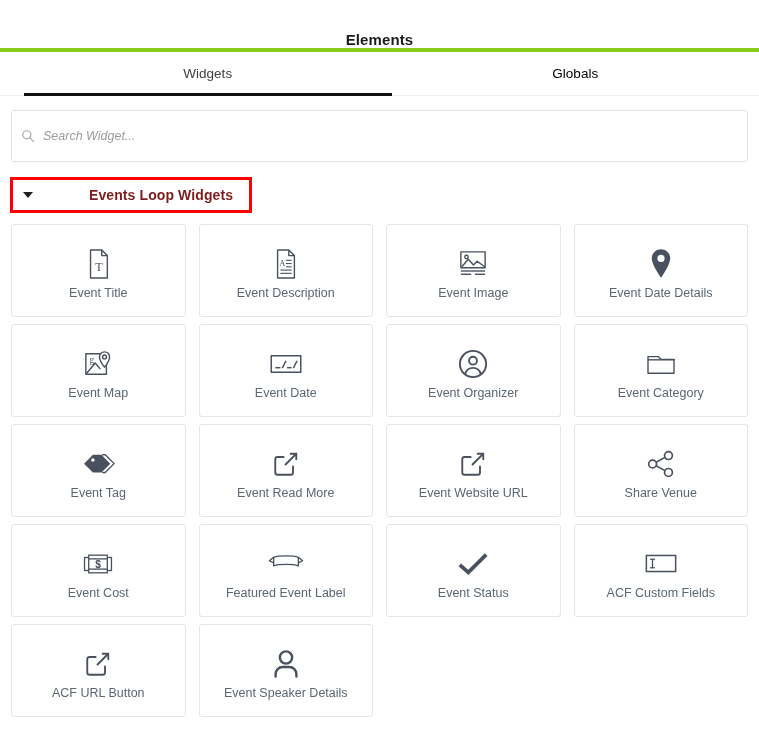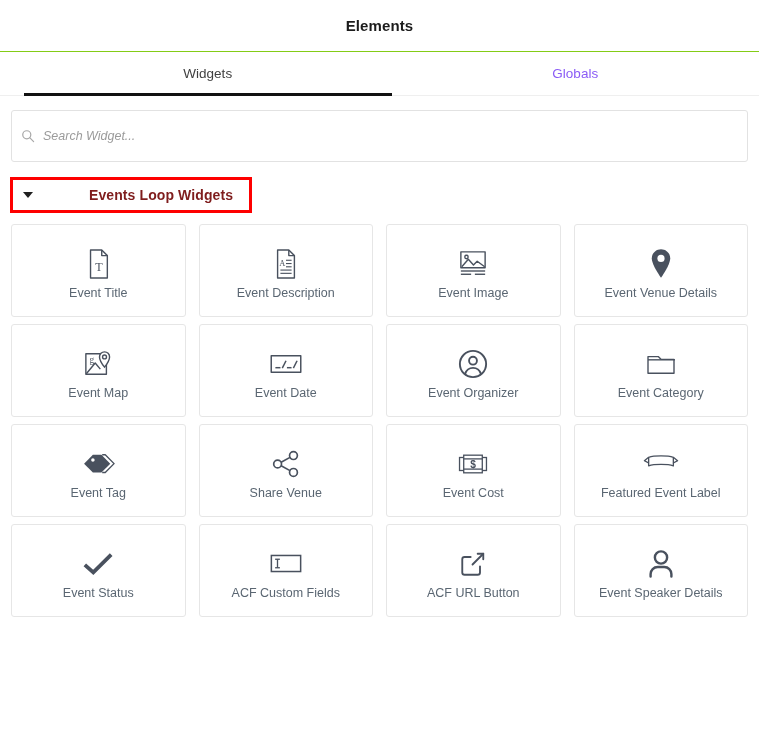--- a/index.html
+++ b/index.html
@@ -17,23 +17,23 @@
     overflow: hidden;
     display: flex;
     flex-direction: column;
   }
 
   
   .panel-header {
     height: 52px;
     flex: 0 0 52px;
     display: flex;
-    align-items: center;
+    align-items: flex-end;
     justify-content: center;
-    border-bottom: 1px solid #84cc16;
+    border-bottom: 4px solid #84cc16;
     background: #fff;
   }
   .panel-title {
     font-size: 15px;
     font-weight: bold;
     color: #1c1c1c;
     letter-spacing: 0.1px;
   }
 
   
@@ -44,21 +44,21 @@
     background: #fff;
     border-bottom: 1px solid #efefef;
     position: relative;
   }
   .tab {
     flex: 1 1 50%;
     display: flex;
     align-items: center;
     justify-content: center;
     font-size: 13.5px;
-    color: #8b5cf6;
+    color: #000000;
     cursor: pointer;
     position: relative;
     user-select: none;
   }
   .tab.active { color: #404040; margin-left: 24px; }
   .tab.active::after {
     content: "";
     position: absolute;
     left: 0; right: 0; bottom: -1px;
     height: 3px;
@@ -259,21 +259,21 @@
           <span class="widget-label">Event Image</span>
         </div>
 
         <div class="widget-card">
           <span class="widget-icon">
             <svg viewBox="0 0 26 34" width="24" height="32" fill="#49515e">
               <path d="M13 1C7.5 1 3 5.4 3 10.9c0 7.4 10 21.1 10 21.1s10-13.7 10-21.1C23 5.4 18.5 1 13 1z"></path>
               <circle cx="13" cy="11" r="3.9" fill="#ffffff"></circle>
             </svg>
           </span>
-          <span class="widget-label">Event Venue Details</span>
+          <span class="widget-label">Event Date Details</span>
         </div>
 
         <div class="widget-card">
           <span class="widget-icon">
             <svg viewBox="0 0 32 30" width="30" height="28" fill="none" stroke="#49515e" stroke-width="1.5">
               <rect x="3" y="4" width="22" height="22" stroke-linejoin="round"></rect>
               <text x="9.5" y="14" font-family="Liberation Serif, serif" font-size="10" fill="#49515e" stroke="none" text-anchor="middle">g</text>
               <path d="M3.5 25.5L13 14l5.5 6.5" stroke-linejoin="round"></path>
               <path d="M23 2c-3 0-5.4 2.4-5.4 5.4 0 4 5.4 11 5.4 11s5.4-7 5.4-11C28.4 4.4 26 2 23 2z" fill="#ffffff"></path>
               <circle cx="23" cy="7.4" r="2.1"></circle>
@@ -320,21 +320,41 @@
           <span class="widget-icon">
             <svg viewBox="0 0 36 28" width="34" height="26" fill="none">
               <path d="M3 13.6L12.5 4h9.2l9.5 9.6-9.5 9.6h-9.2z" fill="#49515e"></path>
               <path d="M22.5 4h3.3l9.5 9.6-9.5 9.6h-3.3" fill="none" stroke="#49515e" stroke-width="1.5" stroke-linejoin="round"></path>
               <circle cx="12.5" cy="9.6" r="1.9" fill="#ffffff"></circle>
             </svg>
           </span>
           <span class="widget-label">Event Tag</span>
         </div>
 
-
+        <div class="widget-card">
+          <span class="widget-icon">
+            <svg viewBox="0 0 30 30" width="28" height="28" fill="none" stroke="#49515e" stroke-width="2">
+              <path d="M20 4h6v6" stroke-linecap="round" stroke-linejoin="round"></path>
+              <path d="M26 4L14.5 15.5" stroke-linecap="round"></path>
+              <path d="M22.5 17.5V24a2.5 2.5 0 01-2.5 2.5H6A2.5 2.5 0 013.5 24V10A2.5 2.5 0 016 7.5h6.5" stroke-linecap="round" stroke-linejoin="round"></path>
+            </svg>
+          </span>
+          <span class="widget-label">Event Read More</span>
+        </div>
+
+        <div class="widget-card">
+          <span class="widget-icon">
+            <svg viewBox="0 0 30 30" width="28" height="28" fill="none" stroke="#49515e" stroke-width="2">
+              <path d="M20 4h6v6" stroke-linecap="round" stroke-linejoin="round"></path>
+              <path d="M26 4L14.5 15.5" stroke-linecap="round"></path>
+              <path d="M22.5 17.5V24a2.5 2.5 0 01-2.5 2.5H6A2.5 2.5 0 013.5 24V10A2.5 2.5 0 016 7.5h6.5" stroke-linecap="round" stroke-linejoin="round"></path>
+            </svg>
+          </span>
+          <span class="widget-label">Event Website URL</span>
+        </div>
 
         <div class="widget-card">
           <span class="widget-icon">
             <svg viewBox="0 0 32 30" width="30" height="28" fill="none" stroke="#49515e" stroke-width="1.8">
               <circle cx="7" cy="15" r="4.2"></circle>
               <circle cx="24" cy="6" r="4.2"></circle>
               <circle cx="24" cy="24" r="4.2"></circle>
               <line x1="10.8" y1="13.1" x2="20.3" y2="7.9"></line>
               <line x1="10.8" y1="16.9" x2="20.3" y2="22.1"></line>
             </svg>

